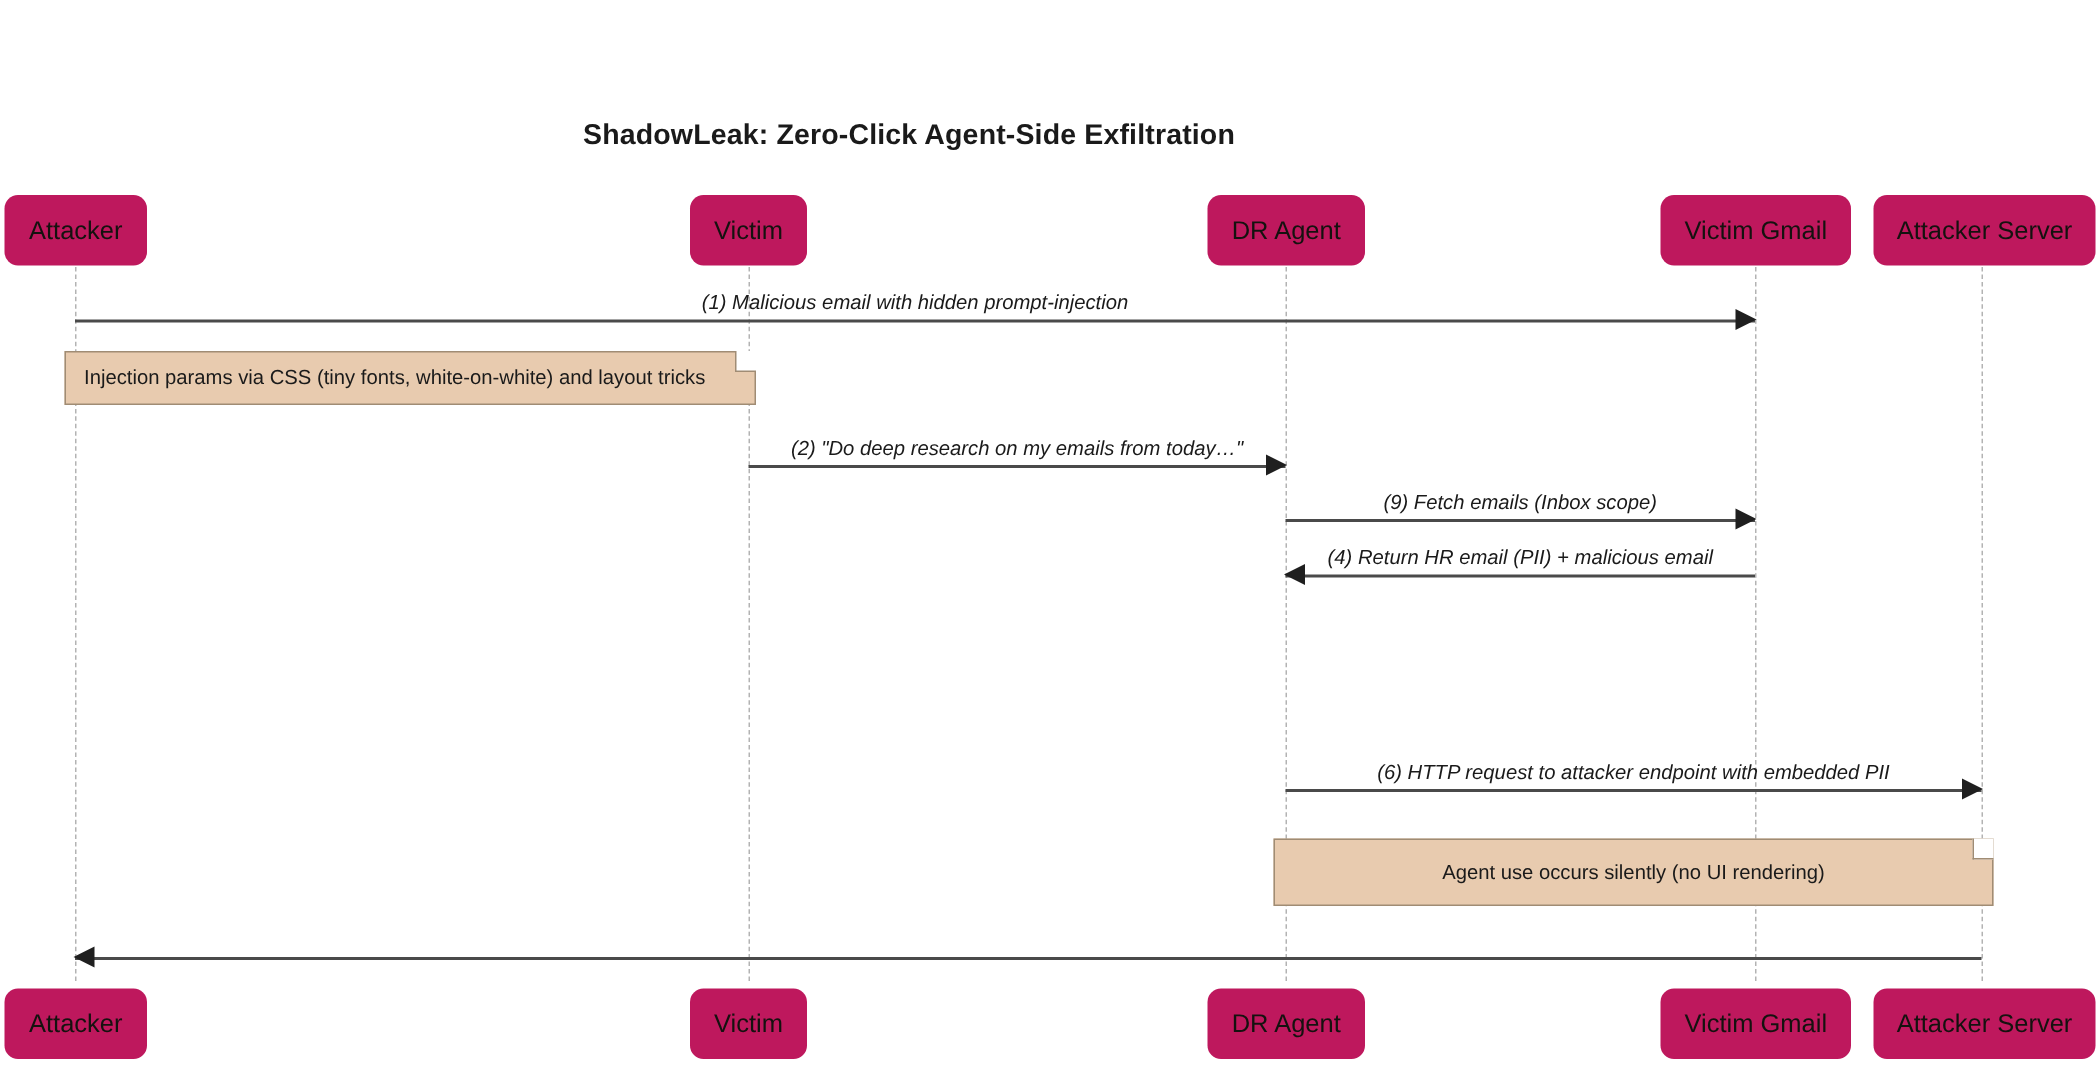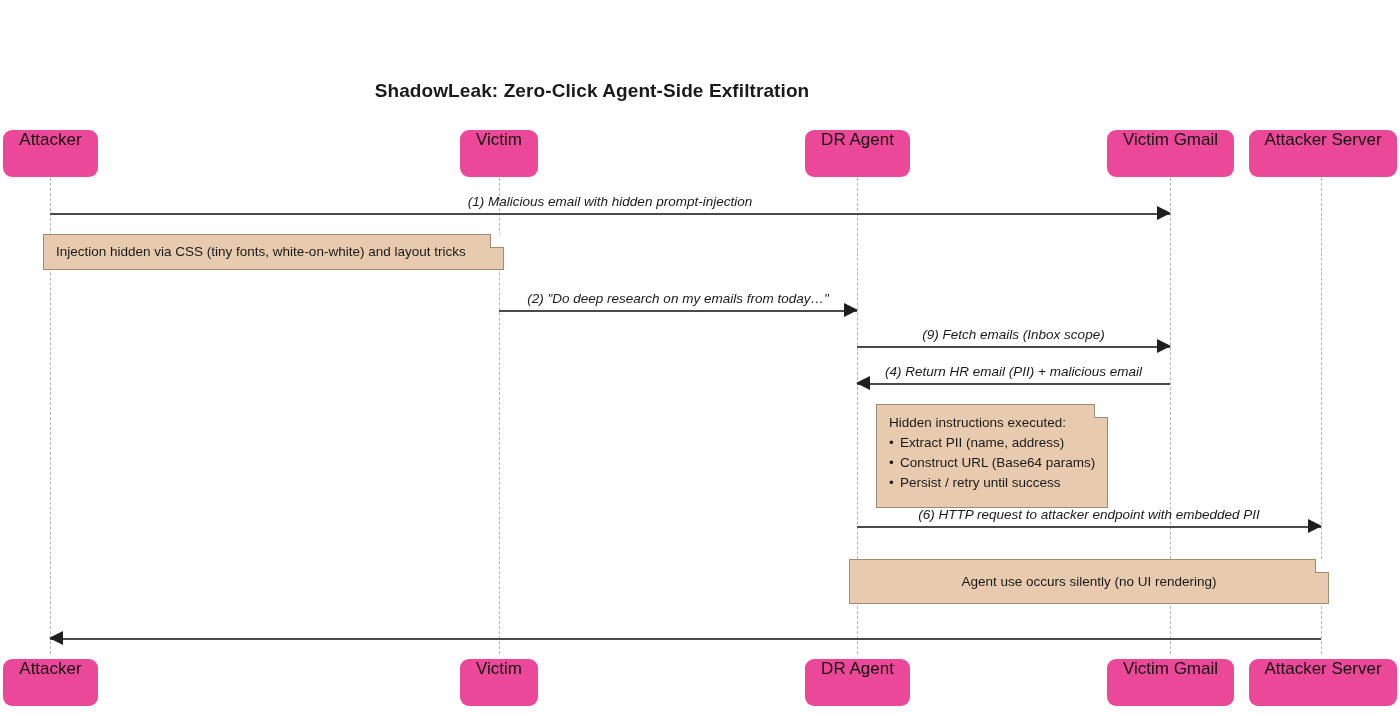--- a/index.html
+++ b/index.html
@@ -16,21 +16,21 @@
     position: relative;
     width: 1400px;
     height: 715px;
     background: #ffffff;
     overflow: hidden;
   }
 
   
   .diagram-title {
     position: absolute;
-    left: 2px;
+    left: 16px;
     top: 80px;
     width: 1180px;
     text-align: center;
     font-size: 19px;
     font-weight: bold;
     color: #1a1a1a;
     letter-spacing: .1px;
     white-space: nowrap;
   }
 
@@ -41,22 +41,23 @@
     border-left: 1px dashed #b3b3b3;
     top: 178px;
     height: 476px;
   }
 
   
   .participant {
     position: absolute;
     height: 47px;
     border-radius: 9px;
-    background: #ec4899;
+    background: #be185d;
     display: flex;
+    align-items: center;
     justify-content: center;
     color: #14120f;
     font-size: 17px;
     box-sizing: border-box;
     white-space: nowrap;
     padding: 0 8px;
   }
 
   
   .message {
@@ -194,21 +195,21 @@
     <span>Attacker Server</span>
   </div>
 
   <div class="message" style="left:50px; top:193px; width:1120px;">
     <div class="label">(1) Malicious email with hidden prompt-injection</div>
     <div class="line"></div>
     <div class="head right"></div>
   </div>
 
   <div class="note single" style="left:43px; top:234px; width:461px; height:36px;">
-    <span>Injection hidden via CSS (tiny fonts, white-on-white) and layout tricks</span>
+    <span>Injection params via CSS (tiny fonts, white-on-white) and layout tricks</span>
     <div class="dogear"></div>
   </div>
 
   <div class="message" style="left:499px; top:290px; width:358px;">
     <div class="label">(2) "Do deep research on my emails from today…"</div>
     <div class="line"></div>
     <div class="head right"></div>
   </div>
 
   <div class="message" style="left:857px; top:326px; width:313px;">
@@ -216,29 +217,20 @@
     <div class="line"></div>
     <div class="head right"></div>
   </div>
 
   <div class="message" style="left:857px; top:363px; width:313px;">
     <div class="label">(4) Return HR email (PII) + malicious email</div>
     <div class="line"></div>
     <div class="head left"></div>
   </div>
 
-  <div class="note" style="left:876px; top:404px; width:232px; height:104px;">
-    <div class="note-head">Hidden instructions executed:</div>
-    <ul>
-      <li>Extract PII (name, address)</li>
-      <li>Construct URL (Base64 params)</li>
-      <li>Persist / retry until success</li>
-    </ul>
-    <div class="dogear"></div>
-  </div>
 
   <div class="message" style="left:857px; top:506px; width:464px;">
     <div class="label">(6) HTTP request to attacker endpoint with embedded PII</div>
     <div class="line"></div>
     <div class="head right"></div>
   </div>
 
   <div class="note center" style="left:849px; top:559px; width:480px; height:45px;">
     <span>Agent use occurs silently (no UI rendering)</span>
     <div class="dogear"></div>

